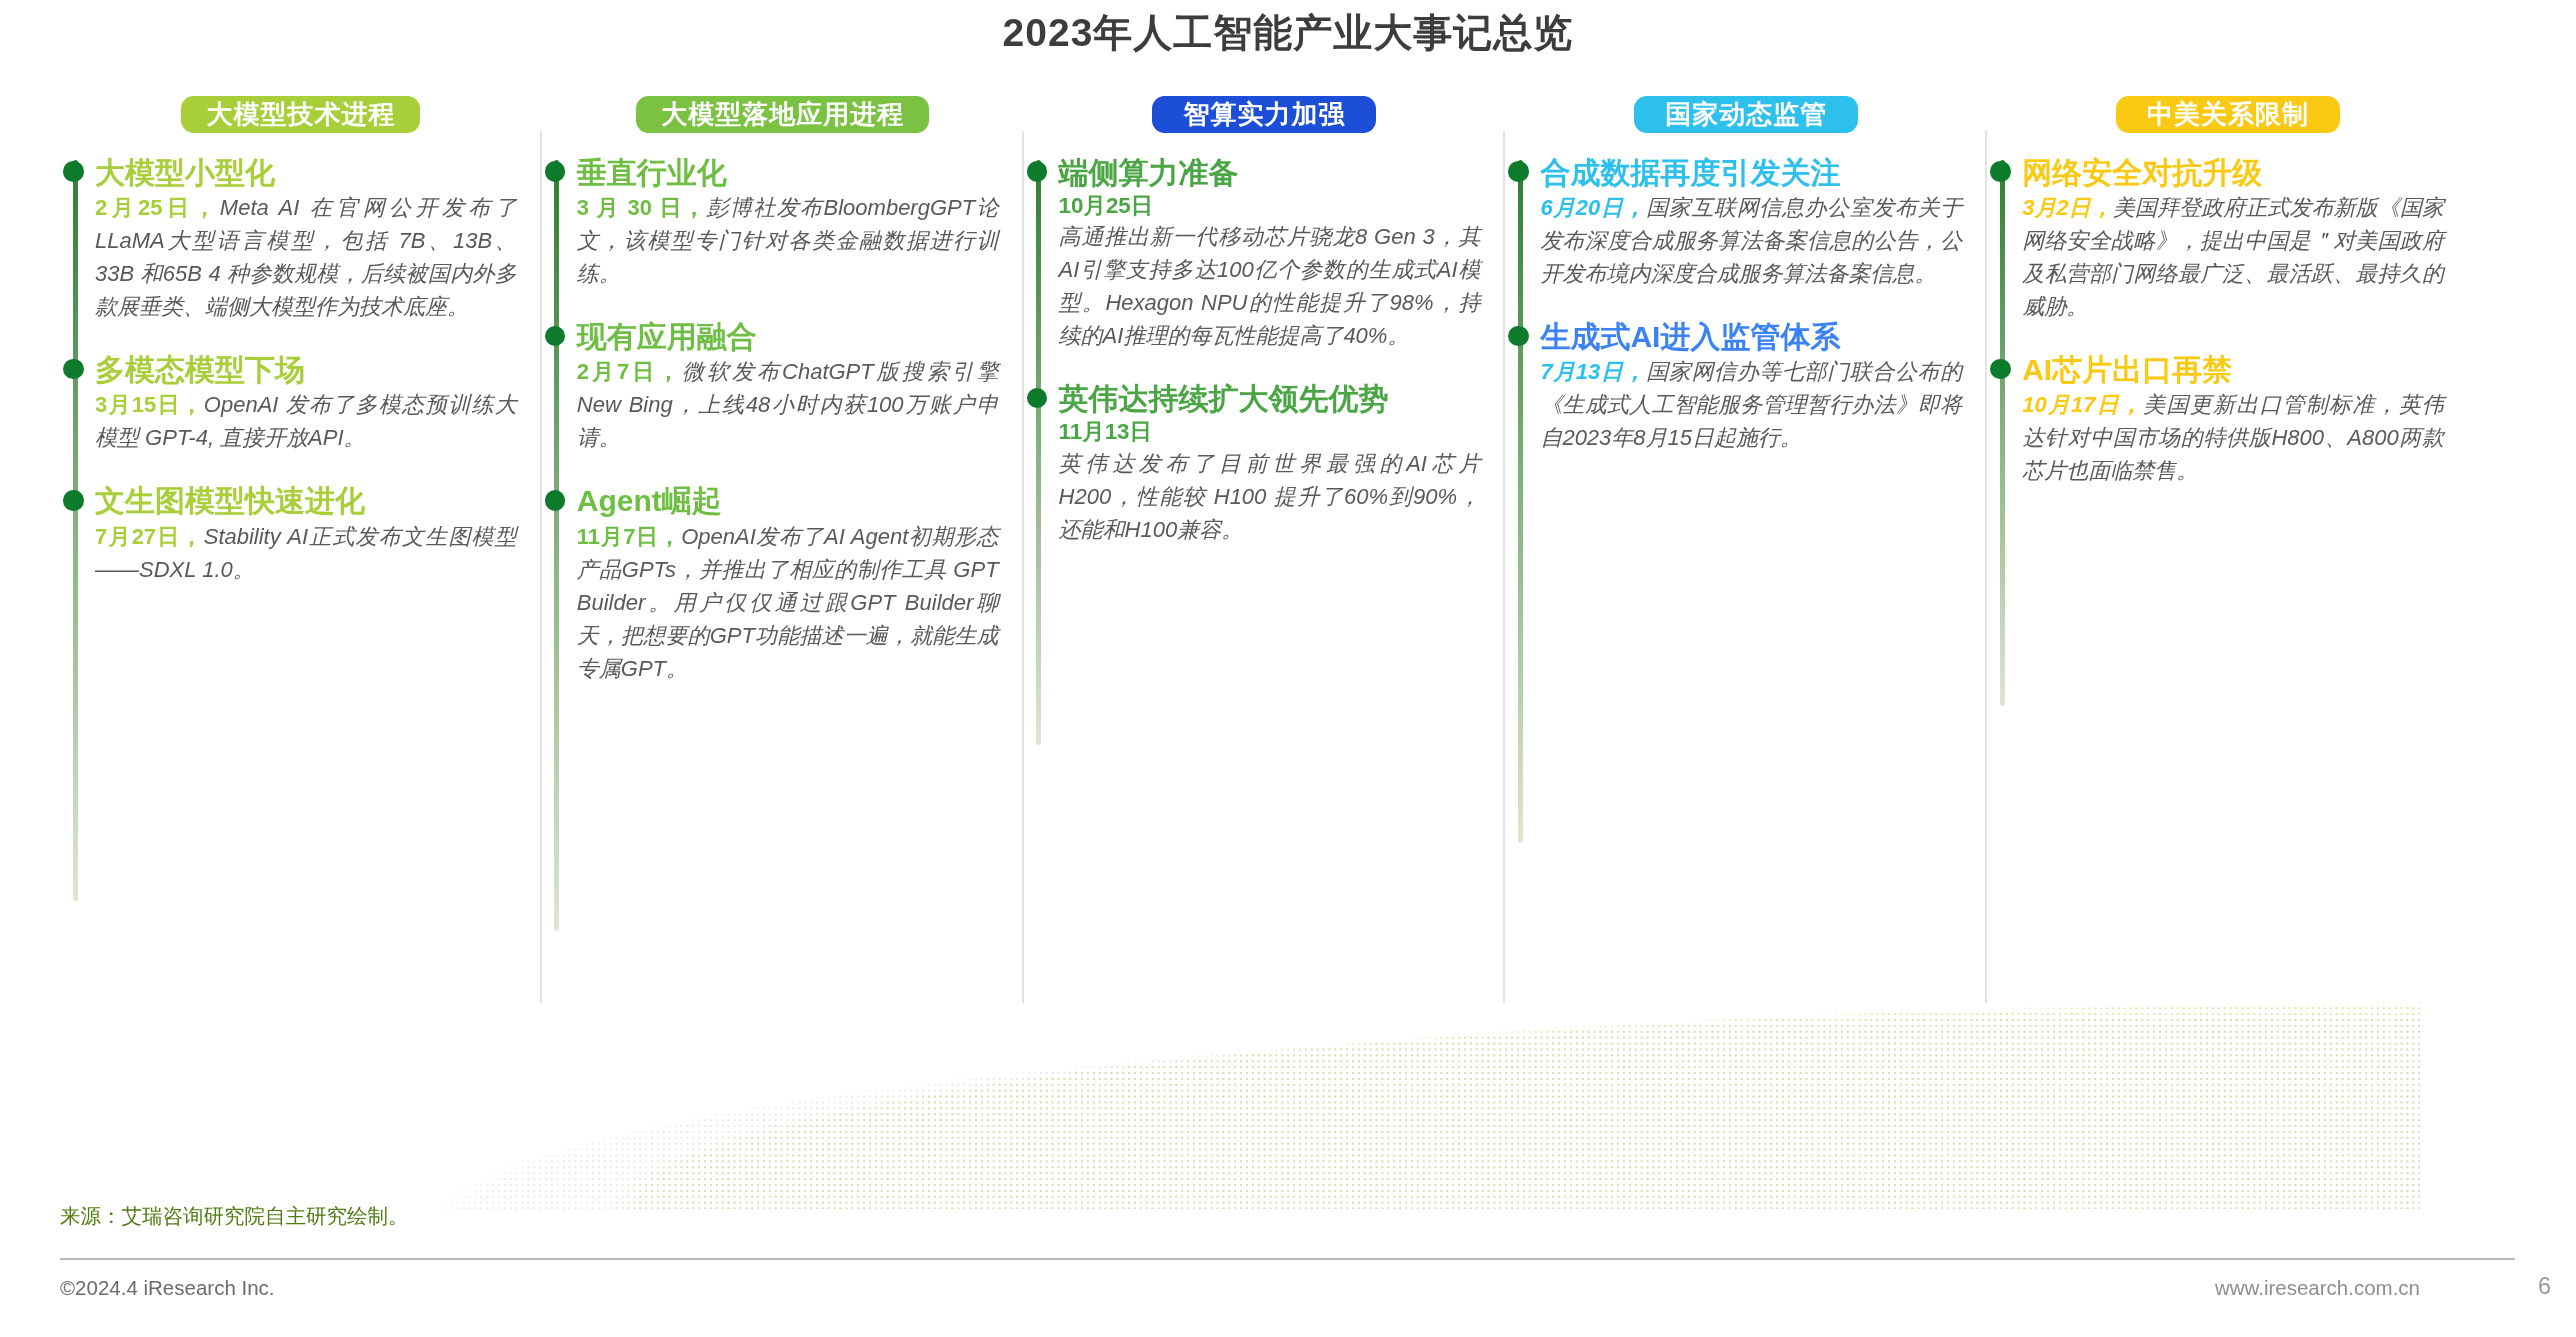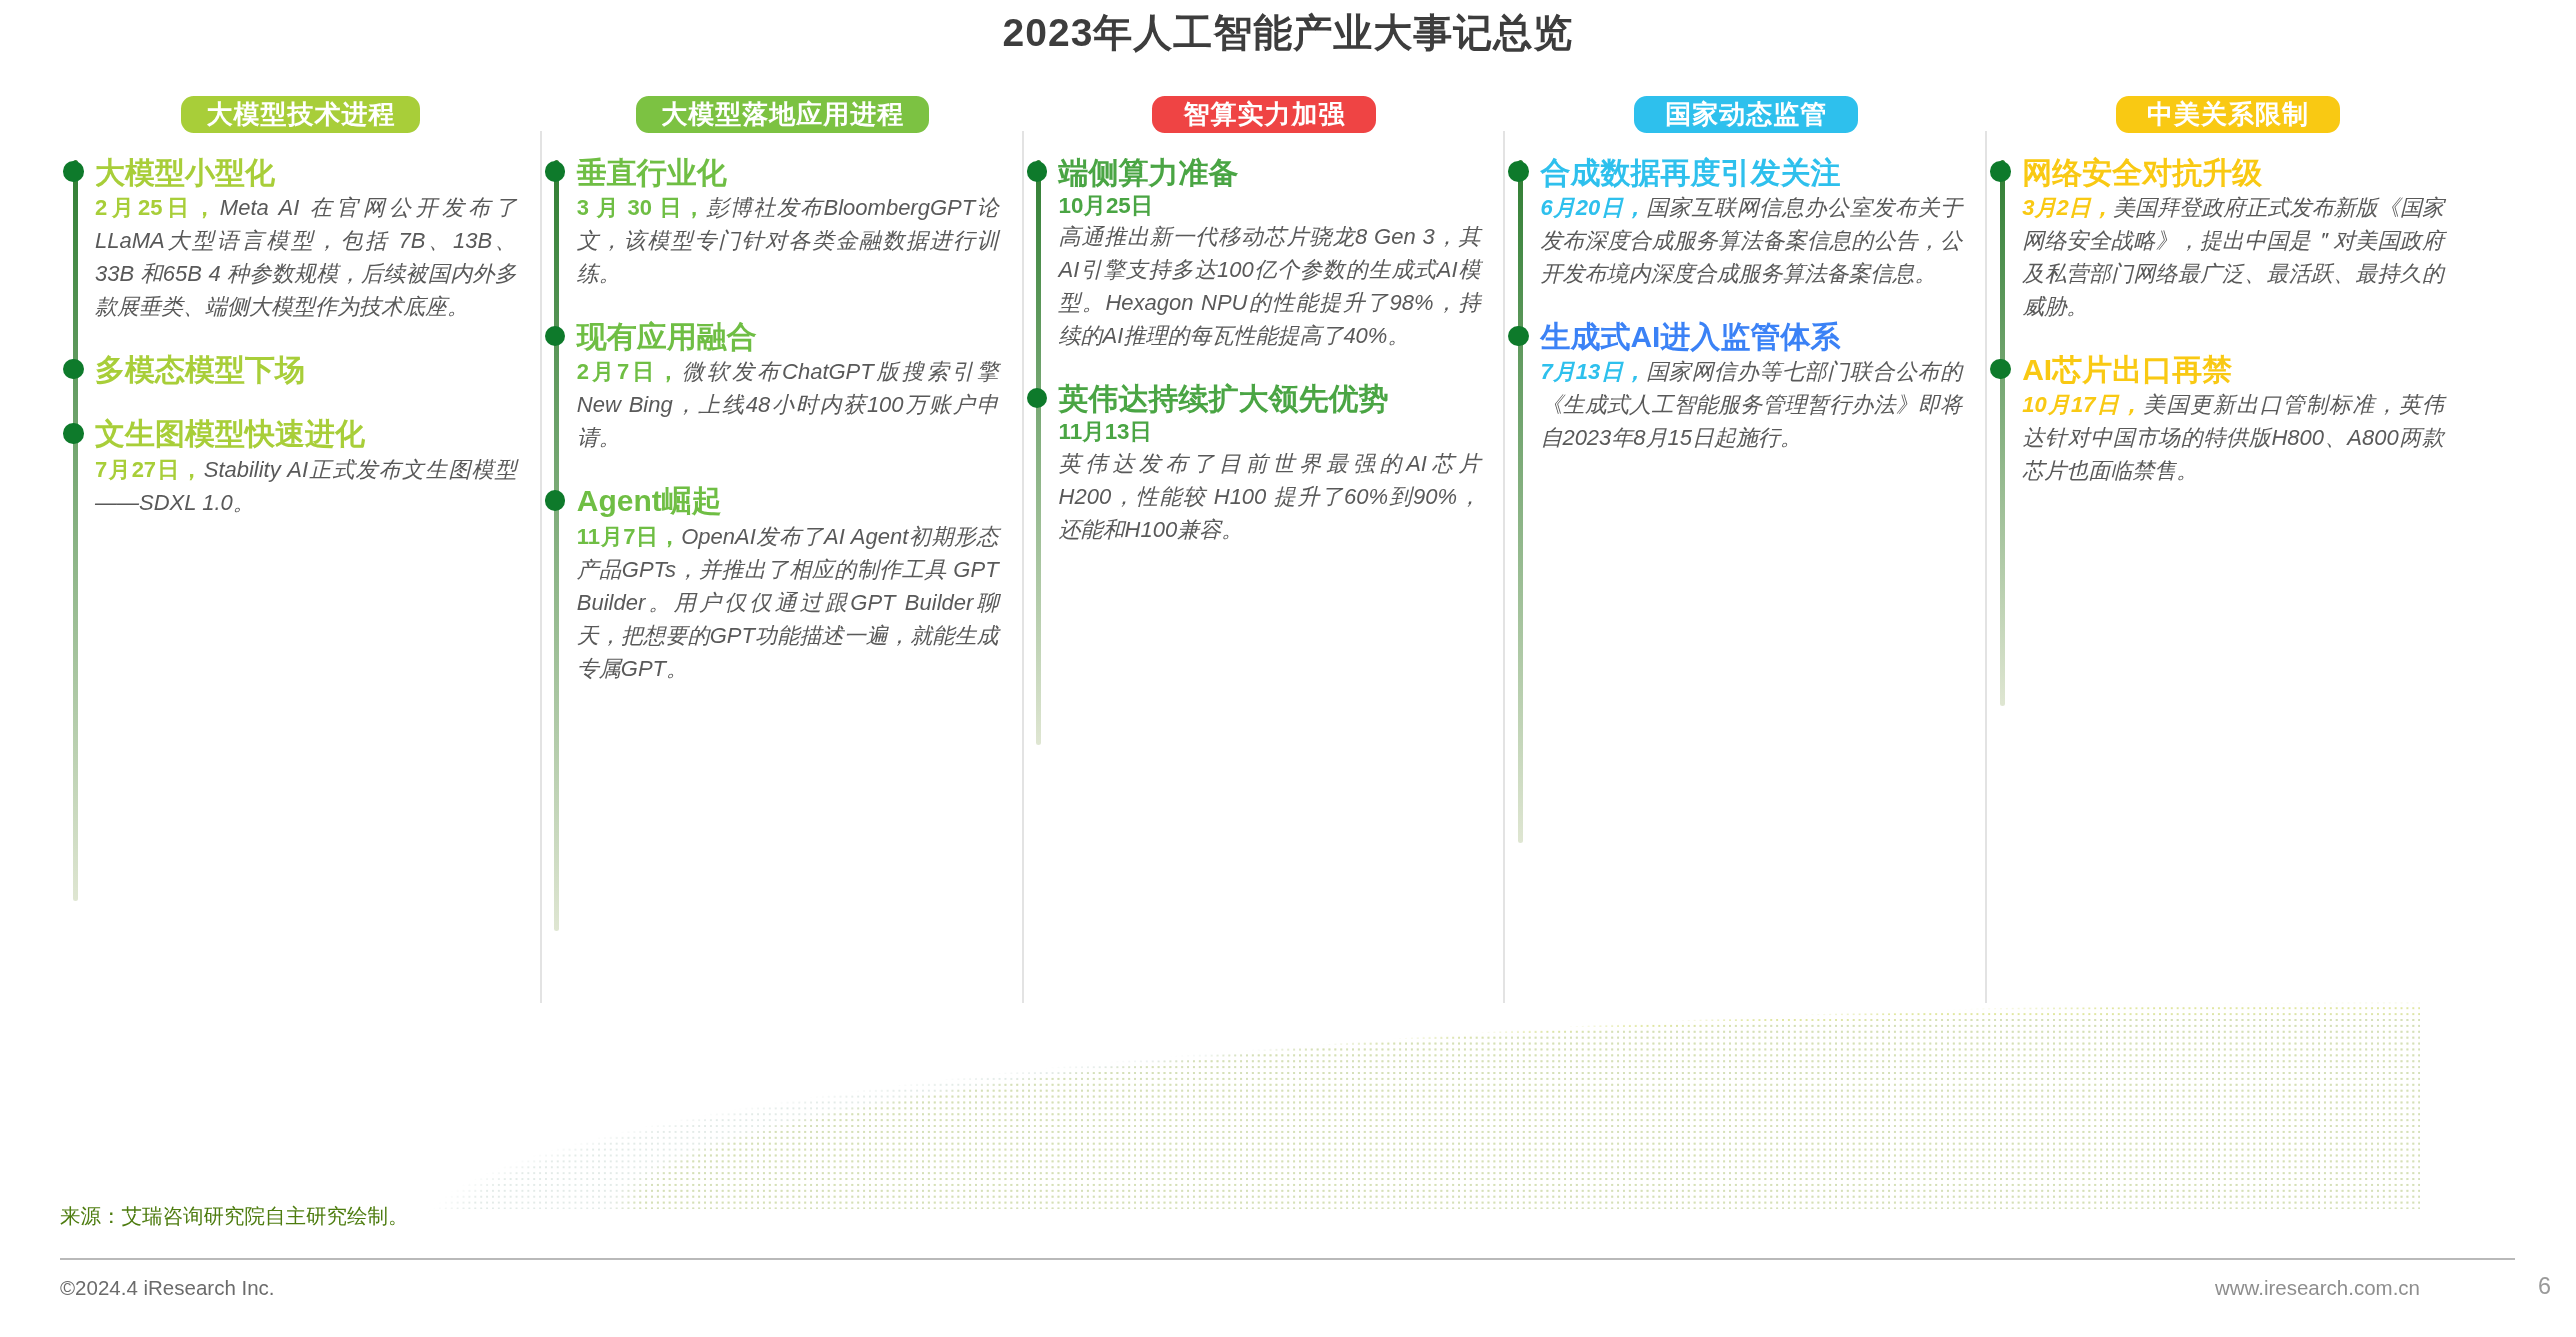--- a/index.html
+++ b/index.html
@@ -107,20 +107,21 @@
         <div class="col-body">
           <div class="rail" style="background: linear-gradient(rgb(47, 125, 50), rgb(223, 230, 210)); height: 741px;"></div>
           <div class="ev">
             <span class="dot" style="background: rgb(14, 122, 43);"></span>
             <div class="ev-title" style="color: rgb(168, 206, 57);">大模型小型化</div>
             <p class="ev-text"><span class="ev-date" style="color: rgb(168, 206, 57);">2月25日，</span><span>Meta AI 在官网公开发布了 LLaMA大型语言模型，包括 7B、13B、33B 和65B 4 种参数规模，后续被国内外多款展垂类、端侧大模型作为技术底座。</span></p>
           </div>
           <div class="ev">
             <span class="dot" style="background: rgb(14, 122, 43);"></span>
             <div class="ev-title" style="color: rgb(168, 206, 57);">多模态模型下场</div>
+            <p class="ev-text"><span class="ev-date" style="color: rgb(168, 206, 57);">3月15日，</span><span>OpenAI 发布了多模态预训练大模型 GPT-4, 直接开放API。</span></p>
           </div>
           <div class="ev">
             <span class="dot" style="background: rgb(14, 122, 43);"></span>
             <div class="ev-title" style="color: rgb(168, 206, 57);">文生图模型快速进化</div>
             <p class="ev-text"><span class="ev-date" style="color: rgb(168, 206, 57);">7月27日，</span><span>Stability AI正式发布文生图模型——SDXL 1.0。</span></p>
           </div>
         </div>
       </div>
       <div class="col">
         <div class="pill" style="background: rgb(124, 194, 66);">大模型落地应用进程</div>
@@ -137,21 +138,21 @@
             <p class="ev-text"><span class="ev-date" style="color: rgb(111, 190, 68);">2月7日，</span><span>微软发布ChatGPT版搜索引擎New Bing，上线48小时内获100万账户申请。</span></p>
           </div>
           <div class="ev">
             <span class="dot" style="background: rgb(14, 122, 43);"></span>
             <div class="ev-title" style="color: rgb(111, 190, 68);">Agent崛起</div>
             <p class="ev-text"><span class="ev-date" style="color: rgb(111, 190, 68);">11月7日，</span><span>OpenAI发布了AI Agent初期形态产品GPTs，并推出了相应的制作工具 GPT Builder。用户仅仅通过跟GPT Builder聊天，把想要的GPT功能描述一遍，就能生成专属GPT。</span></p>
           </div>
         </div>
       </div>
       <div class="col">
-        <div class="pill" style="background: #ef4444;">智算实力加强</div>
+        <div class="pill" style="background: #1d4ed8;">智算实力加强</div>
         <div class="col-body">
           <div class="rail" style="background: linear-gradient(rgb(47, 125, 50), rgb(223, 230, 210)); height: 585px;"></div>
           <div class="ev">
             <span class="dot" style="background: rgb(14, 122, 43);"></span>
             <div class="ev-title" style="color: rgb(74, 165, 68);">端侧算力准备</div>
             <p class="ev-text"><span class="ev-date-block" style="color: rgb(74, 165, 68);">10月25日</span><span>高通推出新一代移动芯片骁龙8 Gen 3，其AI引擎支持多达100亿个参数的生成式AI模型。Hexagon NPU的性能提升了98%，持续的AI推理的每瓦性能提高了40%。</span></p>
           </div>
           <div class="ev">
             <span class="dot" style="background: rgb(14, 122, 43);"></span>
             <div class="ev-title" style="color: rgb(74, 165, 68);">英伟达持续扩大领先优势</div>

